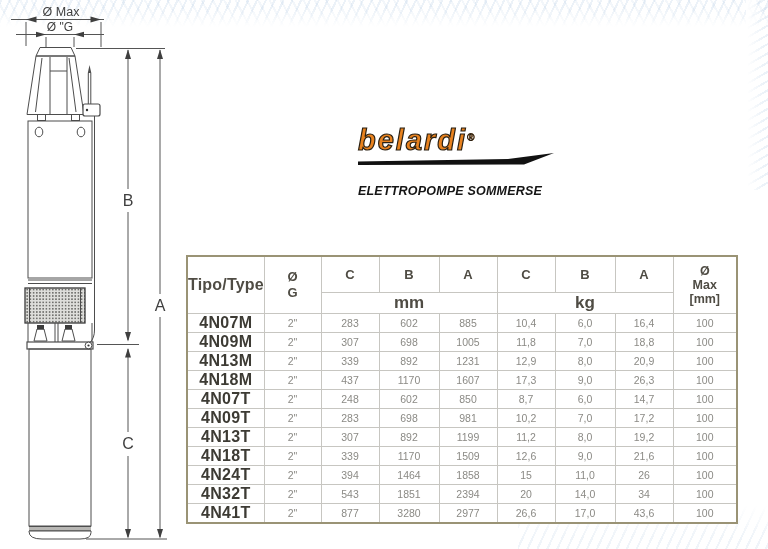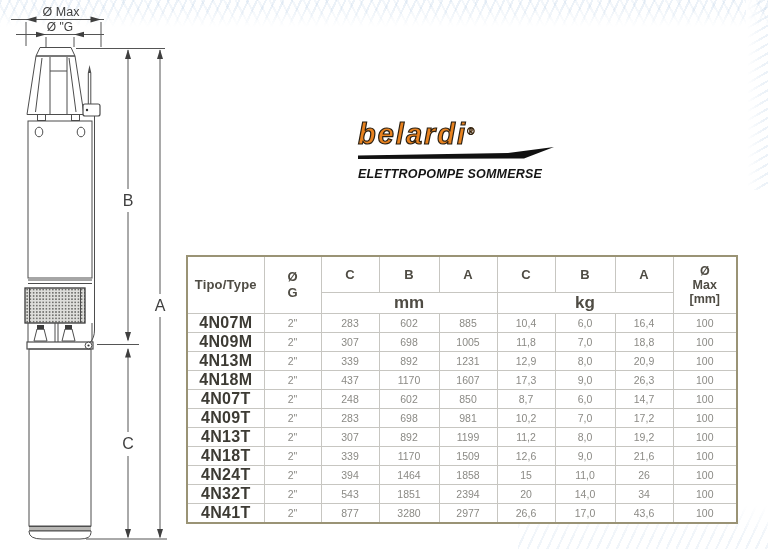--- a/index.html
+++ b/index.html
@@ -19,37 +19,37 @@
   .wm-bottom{right:0;bottom:0;width:250px;height:46px;
     background:
       linear-gradient(to top, rgba(255,255,255,0) 25%, #fff 95%),
       repeating-linear-gradient(115deg, rgba(137,174,212,.13) 0 2px, rgba(255,255,255,0) 2px 9px);}
 
   
   .pump-svg{position:absolute;left:0;top:0;}
   .dim-label{font-family:"Liberation Sans",sans-serif;fill:#3f3f3f;}
 
   
-  .logo{position:absolute;left:358px;top:120px;width:200px;}
+  .logo{position:absolute;left:358px;top:126px;width:200px;}
   .logo-word{font-size:29px;font-weight:bold;font-style:italic;letter-spacing:2px;
     color:#e8821f;-webkit-text-stroke:1.2px #2a2013;line-height:1;white-space:nowrap;}
   .logo-word sup{font-size:10px;-webkit-text-stroke:0.6px #2a2013;color:#e8821f;vertical-align:9px;letter-spacing:0;}
   .logo-swoosh{display:block;margin-top:-2px;}
   .logo-tagline{font-size:12.5px;font-weight:bold;font-style:italic;color:#151515;
-    letter-spacing:.2px;margin-top:5px;white-space:nowrap;}
+    letter-spacing:.2px;margin-top:16px;white-space:nowrap;}
 
   
   .spec{position:absolute;left:186px;top:255px;width:551px;border-collapse:collapse;
     table-layout:fixed;background:#fff;border:2px solid #9a9375;}
   .spec th,.spec td{border:1px solid #c7c6c1;text-align:center;vertical-align:middle;padding:0;}
   .spec thead th{color:#4f4c44;font-weight:bold;}
   .spec .r1{height:36px;}
   .spec .r2{height:19px;}
   .spec tbody tr{height:16px;}
-  .th-type{font-size:13px;letter-spacing:.2px;}
+  .th-type{font-size:16px;letter-spacing:.2px;}
   .th-g{font-size:13px;white-space:pre-line;line-height:1.25;}
   .th-letter{font-size:13px;}
   .th-unit{font-size:17px;}
   .th-max{font-size:12.5px;white-space:pre-line;line-height:1.12;}
   .spec td{font-size:10.5px;color:#8b8a85;}
   .spec td.type{font-size:16px;font-weight:bold;color:#3d3b34;letter-spacing:.3px;}
 </style>
 </head>
 <body>
 

